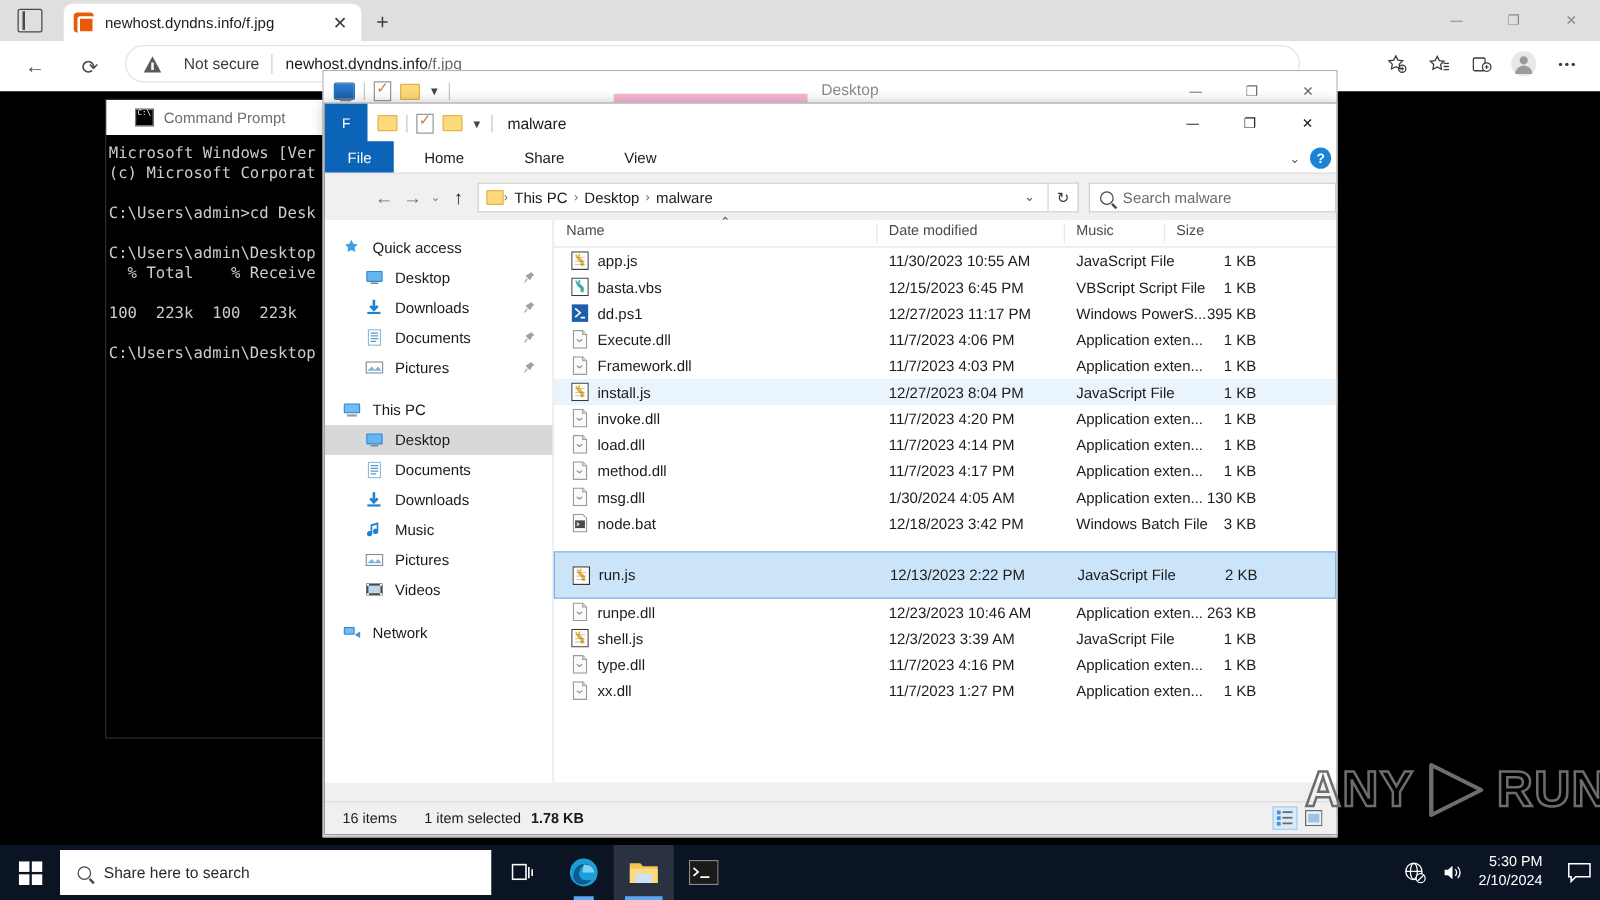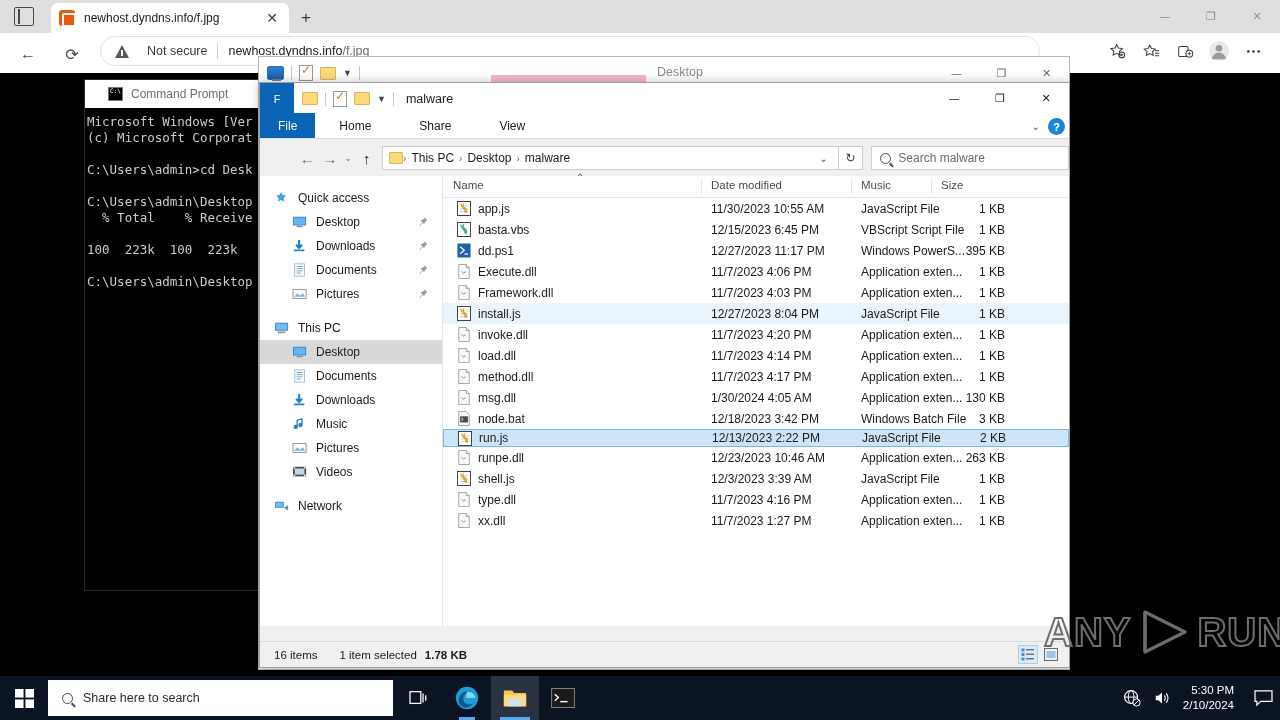--- a/index.html
+++ b/index.html
@@ -149,21 +149,21 @@
   .list-pane { flex:1; height:450px; position:relative; }
   .col-head { height:22px; border-bottom:1px solid #e6e6e6; display:flex; align-items:center;
      font-size:11.5px; color:#4b4b4b; position:relative; }
   .ch { position:absolute; top:3px; }
   .ch-sep { position:absolute; top:3px; width:1px; height:15px; background:#e6e6e6; }
   .sort-caret { position:absolute; left:133px; top:-4px; font-size:10px; color:#555; }
   .rows { position:absolute; top:22px; left:0; right:0; }
   .row { height:21px; display:flex; align-items:center; font-size:12px; color:#1b1b1b;
      position:relative; }
   .row.hover { background:#e9f4fd; }
-  .row.sel { background:#cce4f7; border:1px solid #7cb7e8; height:18px; }
+  .row.sel { background:#cce4f7; border:1px solid #7cb7e8; height:38px;margin-top:12px; }
   .fname { position:absolute; left:14px; display:flex; align-items:center; gap:7px; }
   .fdate { position:absolute; left:268px; }
   .ftype { position:absolute; left:418px; }
   .fsize { position:absolute; left:500px; width:62px; text-align:right; }
   .ficon { width:14px; height:15px; flex:0 0 auto; }
 
   .hscroll { position:absolute; left:0; bottom:0; width:809px; height:16px; background:#f0f0f0;
      display:flex; align-items:center; }
   .hs-arr { width:16px; height:16px; display:flex; align-items:center; justify-content:center;
      font-size:8px; color:#505050; }

